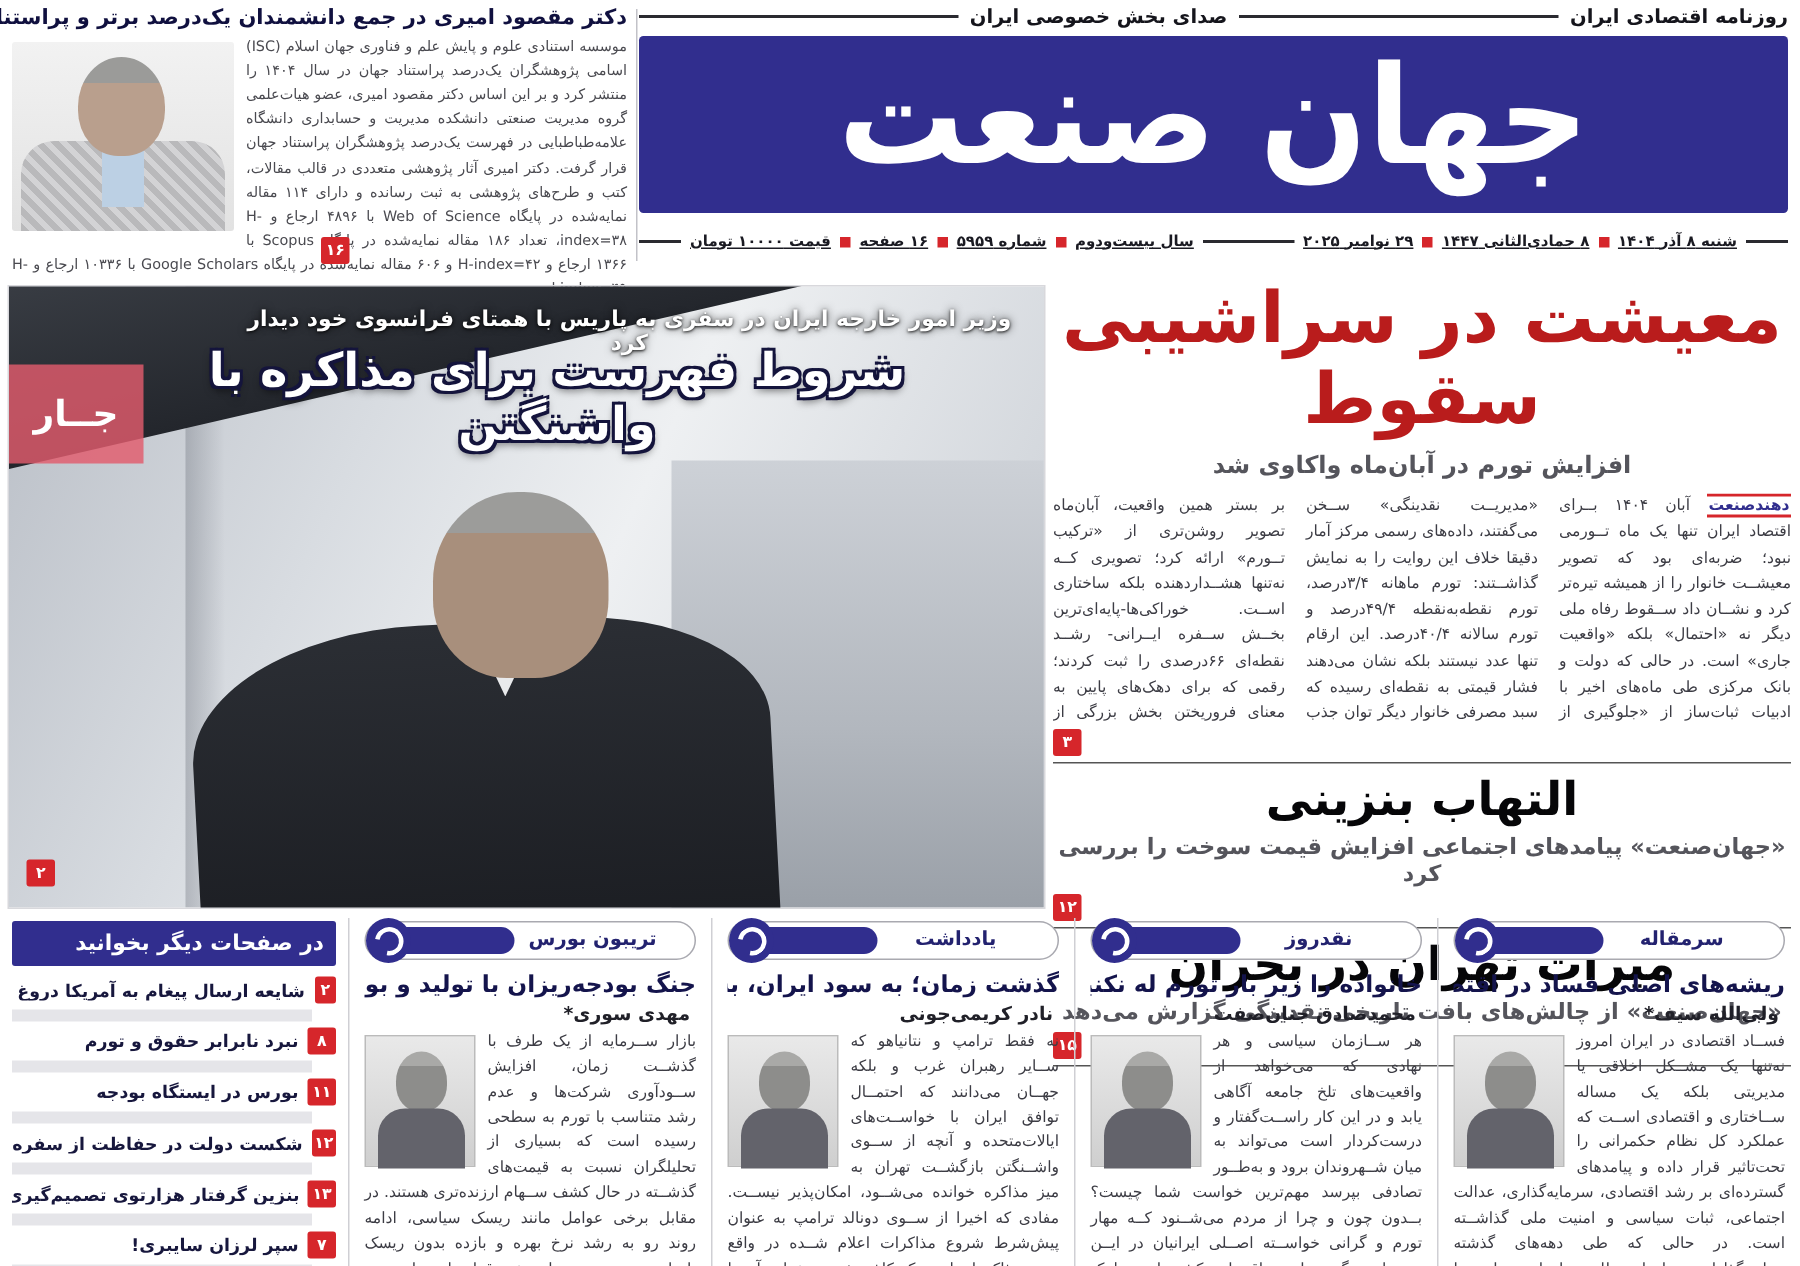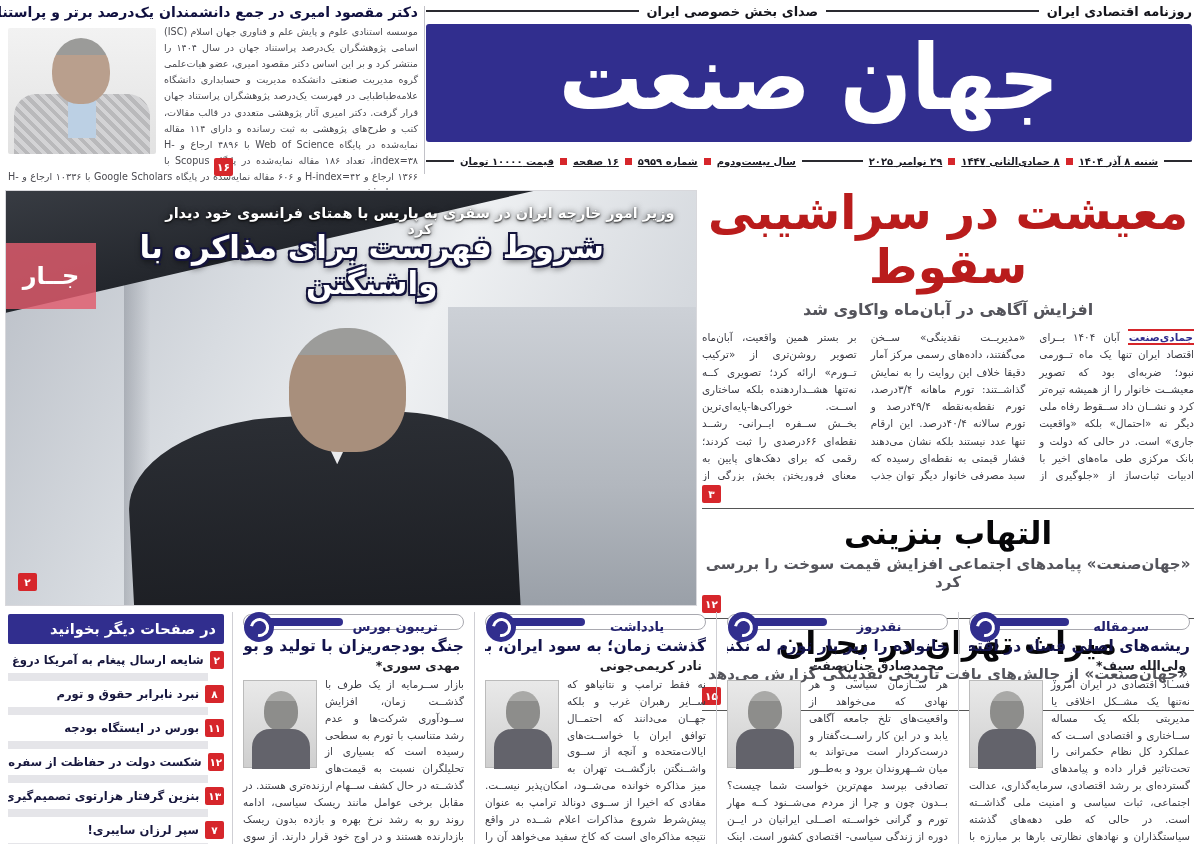--- a/index.html
+++ b/index.html
@@ -76,21 +76,21 @@
   .brand { color:#312e8e; font-weight:bold; border-top:2px solid #d6262b; border-bottom:2px solid #d6262b; padding:0 1px; }
   .badge-line { text-align:left; height:18px; margin-top:2px; }
   .lead hr { border:none; border-top:1px solid #555; margin:7px 0; }
   .story2 h2 { font-size:31px; font-weight:bold; color:#060608; text-align:center; line-height:1.1; }
   .story2 .sub2 { font-size:15px; font-weight:bold; color:#55555c; text-align:center; margin-top:5px; }
 
   
   .bottom { position:absolute; left:0; top:612px; width:1200px; height:232px;
     display:flex; direction:rtl; overflow:hidden; }
   .opcol { width:242px; padding:2px 10px 0 10px; border-left:1px solid #cfcfd4; }
-  .pill { position:relative; height:16px; border:1px solid #a9a9b0; border-radius:13px; background:#fff; }
+  .pill { position:relative; height:26px; border:1px solid #a9a9b0; border-radius:13px; background:#fff; }
   .tab { position:absolute; left:3px; top:3px; bottom:3px; width:44%; background:#312e8e; border-radius:10px; }
   .logo-dot { position:absolute; left:0; top:-3px; width:30px; height:30px; border-radius:50%;
     background:#312e8e; z-index:2; }
   .logo-dot::before { content:""; position:absolute; left:6px; top:6px; width:13px; height:13px;
     border:3px solid #fff; border-left-color:transparent; border-radius:50%; transform:rotate(-35deg); }
   .plabel { position:absolute; left:46%; right:8%; text-align:center; line-height:24px;
     font-size:13px; font-weight:bold; color:#23226f; }
   .opcol h4 { font-size:15.5px; font-weight:bold; color:#14144c; text-align:center; margin:7px 0 3px 0; white-space:nowrap; overflow:hidden; }
   .author { font-size:12.5px; font-weight:bold; color:#202028; text-align:right; padding-right:4px; margin-bottom:3px; }
   .optext { font-size:10.4px; line-height:1.62; color:#3c3c44; text-align:justify; }
@@ -170,23 +170,23 @@
     <div class="ph-shirt"></div>
     <div class="ph-headman"></div>
     <div class="watermark">جــار</div>
     <div class="kicker">وزیر امور خارجه ایران در سفری به پاریس با همتای فرانسوی خود دیدار کرد</div>
     <div class="photo-head">شروط فهرست برای مذاکره با واشنگتن</div>
     <span class="pg photo-pg">۲</span>
   </section>
 
   <section class="lead">
     <h1>معیشت در سراشیبی سقوط</h1>
-    <p class="sub">افزایش آگاهی در آبان‌ماه واکاوی شد</p>
+    <p class="sub">افزایش تورم در آبان‌ماه واکاوی شد</p>
     <div class="cols">
-      <p class="colp"><span class="brand">جمادی‌صنعت</span> <span>آبان ۱۴۰۴ بــرای اقتصاد ایران تنها یک ماه تــورمی نبود؛ ضربه‌ای بود که تصویر معیشــت خانوار را از همیشه تیره‌تر کرد و نشــان داد ســقوط رفاه ملی دیگر نه «احتمال» بلکه «واقعیت جاری» است. در حالی که دولت و بانک مرکزی طی ماه‌های اخیر با ادبیات ثبات‌ساز از «جلوگیری از جهــش تــورم»، «مهار انتظــارات» و</span></p>
+      <p class="colp"><span class="brand">دهند‌صنعت</span> <span>آبان ۱۴۰۴ بــرای اقتصاد ایران تنها یک ماه تــورمی نبود؛ ضربه‌ای بود که تصویر معیشــت خانوار را از همیشه تیره‌تر کرد و نشــان داد ســقوط رفاه ملی دیگر نه «احتمال» بلکه «واقعیت جاری» است. در حالی که دولت و بانک مرکزی طی ماه‌های اخیر با ادبیات ثبات‌ساز از «جلوگیری از جهــش تــورم»، «مهار انتظــارات» و</span></p>
       <p class="colp">«مدیریــت نقدینگی» ســخن می‌گفتند، داده‌های رسمی مرکز آمار دقیقا خلاف این روایت را به نمایش گذاشــتند: تورم ماهانه ۳/۴درصد، تورم نقطه‌به‌نقطه ۴۹/۴درصد و تورم سالانه ۴۰/۴درصد. این ارقام تنها عدد نیستند بلکه نشان می‌دهند فشار قیمتی به نقطه‌ای رسیده که سبد مصرفی خانوار دیگر توان جذب شوک‌های جدید را ندارد.</p>
       <p class="colp">بر بستر همین واقعیت، آبان‌ماه تصویر روشن‌تری از «ترکیب تــورم» ارائه کرد؛ تصویری کــه نه‌تنها هشــداردهنده بلکه ساختاری اســت. خوراکی‌ها-پایه‌ای‌ترین بخــش ســفره ایــرانی- رشــد نقطه‌ای ۶۶درصدی را ثبت کردند؛ رقمی که برای دهک‌های پایین به معنای فروریختن بخش بزرگی از قدرت خرید است.</p>
     </div>
     <div class="badge-line">
       <span class="pg">۳</span>
     </div>
     <hr>
     <div class="story2">
       <h2>التهاب بنزینی</h2>
       <p class="sub2">«جهان‌صنعت» پیامدهای اجتماعی افزایش قیمت سوخت را بررسی کرد</p>

